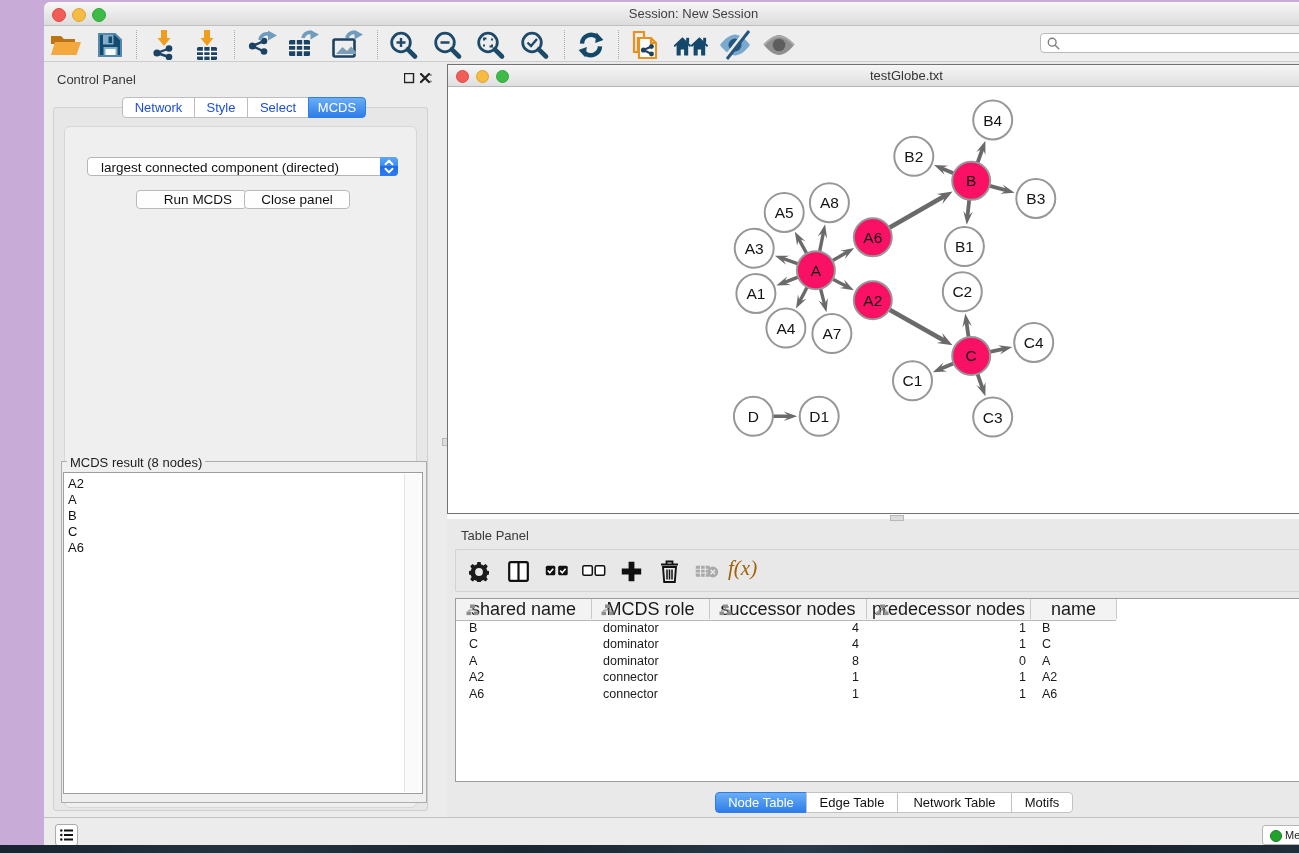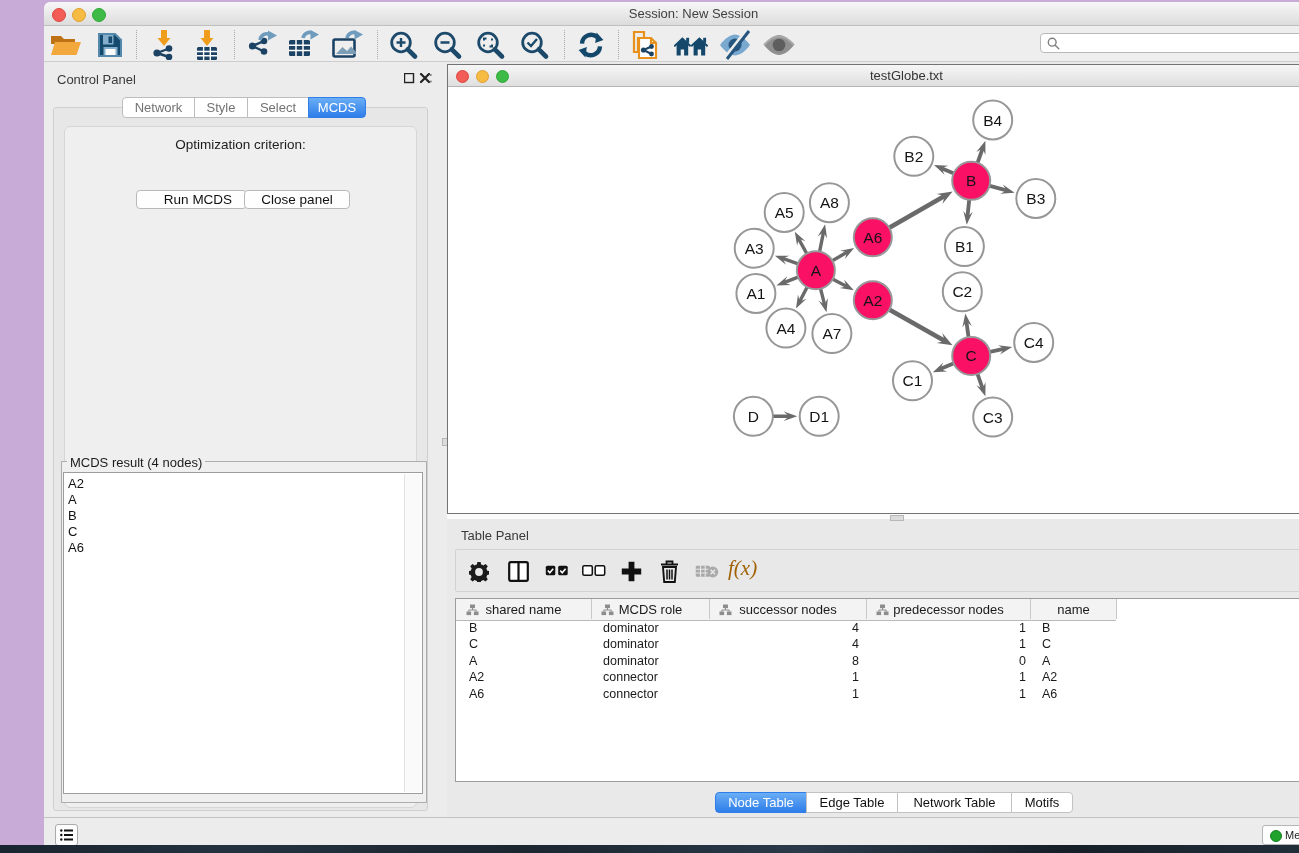--- a/index.html
+++ b/index.html
@@ -31,21 +31,21 @@
 #statusbar{left:0;top:815px;width:1299px;height:27px;background:#ececec;border-top:1px solid #c2c2c2;}
 #listbtn{left:11px;top:6px;width:21px;height:20px;background:#fdfdfd;border:1px solid #ababab;border-radius:3px;}
 #membtn{left:1218px;top:7px;width:69px;height:18px;background:#fdfdfd;border:1px solid #b5b5b5;border-radius:3px;font-size:11px;color:#222;}
 #membtn .dot{left:7px;top:4px;width:10px;height:10px;border-radius:50%;background:#1fa32a;border:0.5px solid #148020;}
 #membtn .mtxt{left:22px;top:3px;}
 
 #cpanel{left:0;top:60px;width:403px;height:756px;background:#ececec;}
 #cpanel .ptitle{left:13px;top:10px;font-size:13px;color:#3a3a3a;}
 
 .jtab{top:35px;height:19px;z-index:5;background:#fff;border:1px solid #bdbdbd;
-  font-size:13px;color:#737373;text-align:center;line-height:19px;}
+  font-size:13px;color:#1d4ed8;text-align:center;line-height:19px;}
 .jtab.sel{background:linear-gradient(#6aaef5,#2e7de9);color:#fff;border-color:#2e7de9;}
 #cp-box{left:9px;top:45px;width:373px;height:702px;background:#e7e7e7;border:1px solid #cfcfcf;border-radius:3px;}
 #cp-inner{left:10px;top:18px;width:351px;height:680px;background:#efefef;border:1px solid #d6d6d6;border-radius:6px;}
 #optlabel{left:0;width:100%;top:10px;text-align:center;font-size:13.5px;color:#1c1c1c;}
 #combo{left:22px;top:30px;width:309px;height:17px;background:#fff;border:1px solid #b4b4b4;border-radius:4px;}
 #combo .ctext{left:13px;top:2px;font-size:13.5px;color:#111;}
 #combo .spin{right:-1px;top:-1px;width:18px;height:19px;border-radius:0 4px 4px 0;
   background:linear-gradient(#5fa7f7 0%,#3b8bf2 45%,#1c6ceb 50%,#2f7cf0 100%);}
 .btn{top:63px;height:17px;background:#fefefe;border:1px solid #b9b9b9;border-radius:4px;
   font-size:13.5px;color:#111;text-align:center;line-height:17px;}
@@ -65,21 +65,21 @@
 #nettitle .t1{left:8px;background:#f25e57;border:0.5px solid #dd4741;}
 #nettitle .t2{left:28px;background:#f6bb43;border:0.5px solid #e0a133;}
 #nettitle .t3{left:48px;background:#3ebb47;border:0.5px solid #2ea838;}
 #nettitle .ntxt{left:0;right:0;top:3px;text-align:center;font-size:13px;color:#333;}
 
 #tpanel{left:0px;top:458px;width:896px;height:296px;}
 #tpanel .ptitle{left:14px;top:8px;font-size:13px;color:#3a3a3a;}
 #ttoolbar{left:8px;top:29px;width:873px;height:41px;background:#e8e8e8;border:1px solid #d2d2d2;border-radius:2px;}
 #ttable{left:8px;top:78px;width:875px;height:182px;background:#fff;border:1px solid #9c9c9c;}
 #thead{left:0;top:0;width:660px;height:21px;background:#f3f3f3;border-bottom:1px solid #b9b9b9;}
-.thc{top:0;height:20px;border-right:1px solid #c9c9c9;font-size:13px;color:#1a1a1a;text-align:center;line-height:21px;}
+.thc{top:0;height:20px;border-right:1px solid #c9c9c9;font-size:18px;color:#1a1a1a;text-align:center;line-height:21px;}
 .trow{height:16.4px;font-size:12.5px;color:#1a1a1a;}
 .thi{width:13px;height:12px;}
 .tc{top:1px;white-space:nowrap;}
 .num{text-align:right;}
 
 .btab{top:272px;height:19px;background:#fff;border:1px solid #c2c2c2;font-size:13px;color:#111;
   text-align:center;line-height:19px;}
 .btab.sel{background:linear-gradient(#6aaef5,#2e7de9);color:#fff;border-color:#2e7de9;}
 </style>
 </head>
@@ -229,26 +229,34 @@
     <svg class="abs" style="left:360px;top:11px" width="28" height="11" viewBox="0 0 28 11">
       <rect x="0.5" y="0.5" width="9" height="9" fill="none" stroke="#222" stroke-width="1.4"></rect>
       <path d="M17,1 L25,9 M25,1 L17,9" stroke="#222" stroke-width="2.2" stroke-linecap="round"></path>
     </svg>
     <div class="jtab abs" style="left:78px;width:71px;border-radius:4px 0 0 4px;">Network</div>
     <div class="jtab abs" style="left:150px;width:52px;">Style</div>
     <div class="jtab abs" style="left:203px;width:60px;">Select</div>
     <div class="jtab sel abs" style="left:264px;width:56px;border-radius:0 4px 4px 0;">MCDS</div>
     <div id="cp-box" class="abs">
       <div id="cp-inner" class="abs">
-        <div id="optlabel" class="abs">Optimization criterion:</div>
+        <div id="combo" class="abs">
+          <div class="ctext abs">largest connected component (directed)</div>
+          <div class="spin abs">
+            <svg width="18" height="19" viewBox="0 0 18 19">
+              <path d="M5.5,7.2 L9,3.6 L12.5,7.2" fill="none" stroke="#fff" stroke-width="2" stroke-linecap="round" stroke-linejoin="round"></path>
+              <path d="M5.5,11.8 L9,15.4 L12.5,11.8" fill="none" stroke="#fff" stroke-width="2" stroke-linecap="round" stroke-linejoin="round"></path>
+            </svg>
+          </div>
+        </div>
         <div class="btn abs" style="left:71px;width:96px;padding-left:13px;">Run MCDS</div>
         <div class="btn abs" style="left:179px;width:104px;">Close panel</div>
       </div>
       <div id="fieldset" class="abs">
-        <div id="fieldlegend" class="abs">MCDS result (4 nodes)</div>
+        <div id="fieldlegend" class="abs">MCDS result (8 nodes)</div>
         <div id="mcdslist" class="abs">
           <div class="sb abs"></div>
           <div class="mli abs" style="top:3px;">A2</div>
           <div class="mli abs" style="top:19px;">A</div>
           <div class="mli abs" style="top:35px;">B</div>
           <div class="mli abs" style="top:51px;">C</div>
           <div class="mli abs" style="top:67px;">A6</div>
         </div>
       </div>
     </div>

